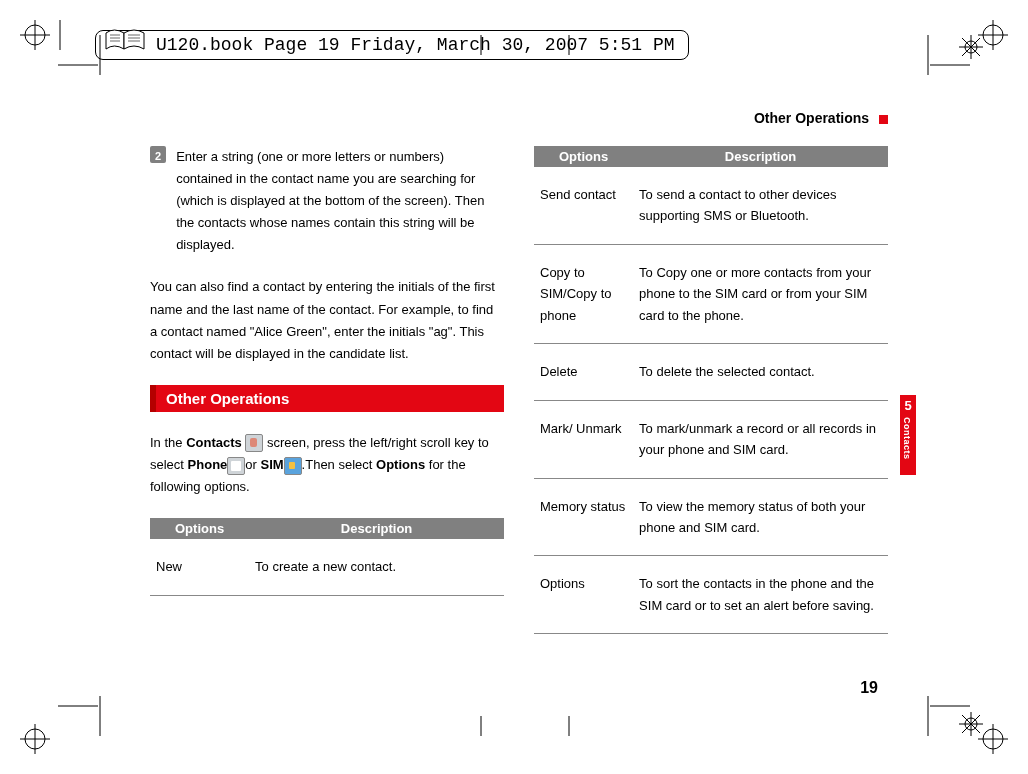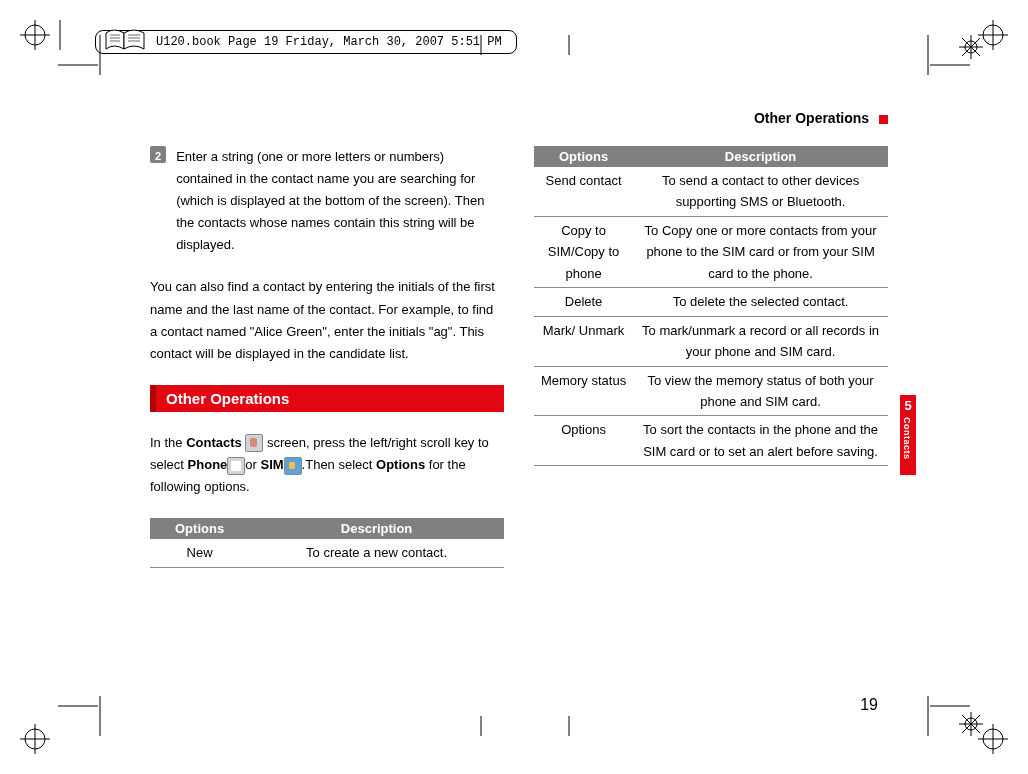--- a/index.html
+++ b/index.html
@@ -24,21 +24,21 @@
   .aux-bottom { bottom: 35px; }
 
   .page-header-box {
     position: absolute;
     top: 30px;
     left: 95px;
     border: 1px solid #000;
     border-radius: 8px;
     padding: 4px 14px 4px 60px;
     font-family: "Courier New", monospace;
-    font-size: 12px;
+    font-size: 18px;
   }
   .header-book-icon {
     position: absolute;
     left: 8px;
     top: -6px;
     width: 42px;
     height: 30px;
   }
 
   .content {
@@ -136,25 +136,24 @@
     font-size: 13px;
   }
   table.opts th {
     background: #808080;
     color: #fff;
     text-align: center;
     font-weight: bold;
     padding: 3px 6px;
   }
   table.opts td {
-    padding: 3px 6px;
+    padding: 17px 6px;
     vertical-align: top;
     line-height: 1.65;
     border-bottom: 1px solid #888;
-    text-align: center;
   }
   table.opts td:first-child { width: 28%; }
   .side-tab {
     position: absolute;
     right: 112px;
     top: 395px;
     width: 16px;
     height: 80px;
     background: #e30613;
     color: #fff;
@@ -171,22 +170,22 @@
     writing-mode: vertical-rl;
     position: absolute;
     top: 22px;
     left: 2px;
     font-size: 9px;
     letter-spacing: 0.5px;
   }
   .page-num {
     position: absolute;
     right: 150px;
-    bottom: 60px;
-    font-weight: normal;
+    bottom: 77px;
+    font-weight: bold;
     font-size: 16px;
   }
 </style>
 </head>
 <body>
 
 <div class="crop-mark-set crop-tl">
   <svg width="60" height="60">
       <circle cx="15" cy="15" r="10" fill="none" stroke="#000"></circle>
       <line x1="15" y1="0" x2="15" y2="30" stroke="#000"></line>

